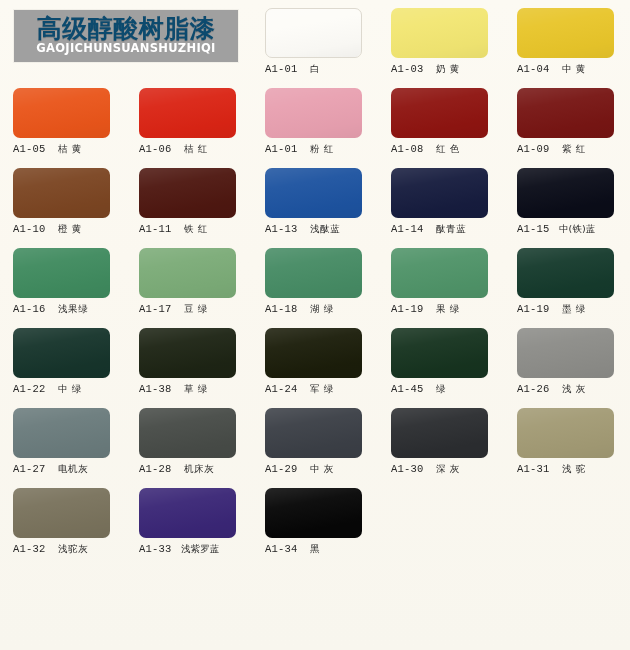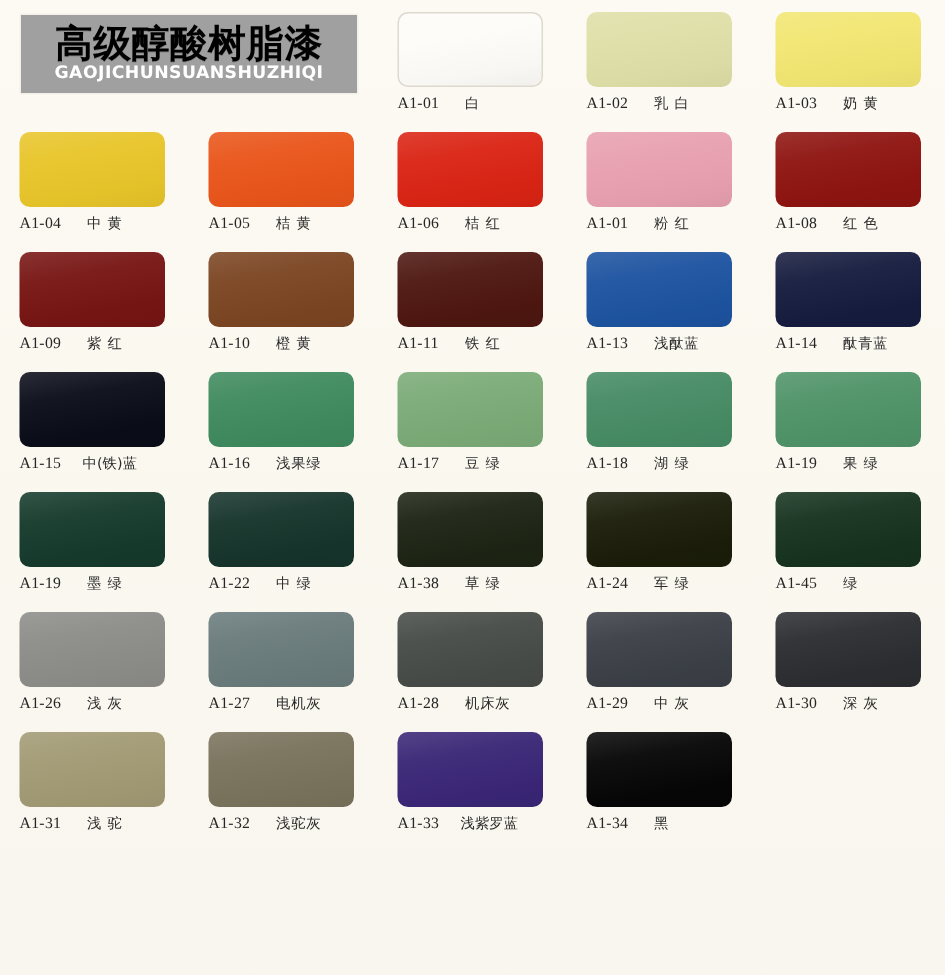--- a/index.html
+++ b/index.html
@@ -58,21 +58,21 @@
     background: #a0a0a0;
     box-shadow: 0 0 0 1px rgba(0,0,0,0.04);
     display: flex;
     flex-direction: column;
     align-items: center;
     justify-content: center;
     padding: 2px 0 3px 0;
     box-sizing: border-box;
   }
   #title-cn {
-    color: #000000;
+    color: #0c4a6e;
     font-family: "DejaVu Sans", "Liberation Sans", sans-serif;
     font-size: 25px;
     font-weight: bold;
     letter-spacing: 0.5px;
     line-height: 1.02;
     white-space: nowrap;
     text-shadow: 0 1px 0 rgba(0,0,0,0.18);
     text-align: right;
   }
   #title-en {
@@ -114,21 +114,21 @@
     width: 112px;
     height: 14px;
     display: flex;
     align-items: center;
     white-space: nowrap;
     font-family: "Liberation Serif", "DejaVu Serif", serif;
     font-size: 10.5px;
     color: #2b2b2b;
   }
   .swatch-code {
-    font-family: Liberation Serif, serif;
+    font-family: Liberation Mono, monospace;
     font-size: 10.5px;
     letter-spacing: 0.2px;
     color: #262626;
     min-width: 34px;
   }
   .swatch-name {
     font-family: "DejaVu Sans", "Liberation Sans", sans-serif;
     font-size: 9.5px;
     color: #2b2b2b;
     margin-left: 11px;
@@ -156,29 +156,20 @@
   <div class="cell">
         <div class="swatch-chip has-outline" style="background: rgb(253, 252, 248);">
           <div class="chip-gloss"></div>
         </div>
         <div class="swatch-caption">
           <span class="swatch-code">A1-01</span>
           <span class="swatch-name">白</span>
         </div>
       </div>
       <div class="cell">
-        <div class="swatch-chip" style="background: rgb(223, 223, 168);">
-          <div class="chip-gloss"></div>
-        </div>
-        <div class="swatch-caption">
-          <span class="swatch-code">A1-02</span>
-          <span class="swatch-name">乳 白</span>
-        </div>
-      </div>
-      <div class="cell">
         <div class="swatch-chip" style="background: rgb(242, 230, 114);">
           <div class="chip-gloss"></div>
         </div>
         <div class="swatch-caption">
           <span class="swatch-code">A1-03</span>
           <span class="swatch-name">奶 黄</span>
         </div>
       </div>
       <div class="cell">
         <div class="swatch-chip" style="background: rgb(232, 197, 42);">

